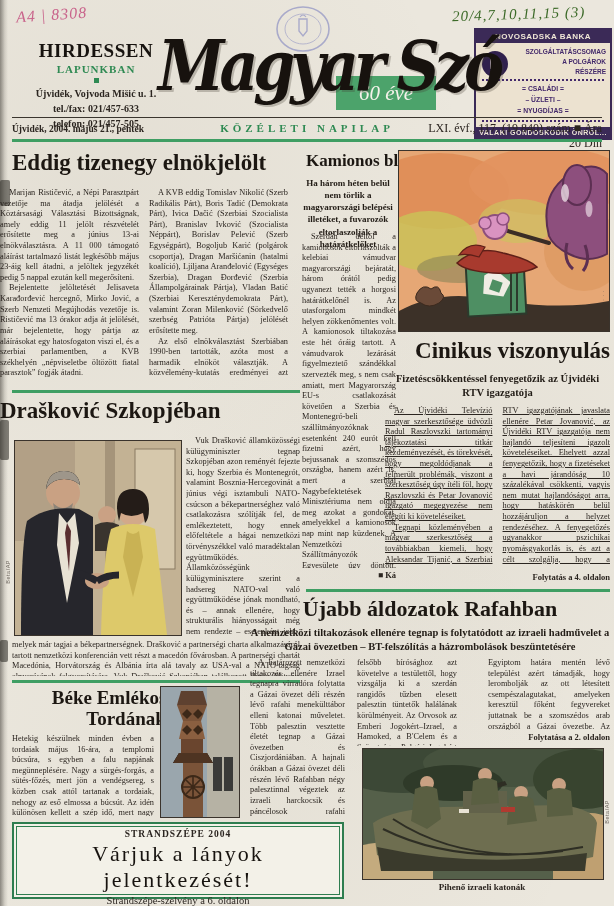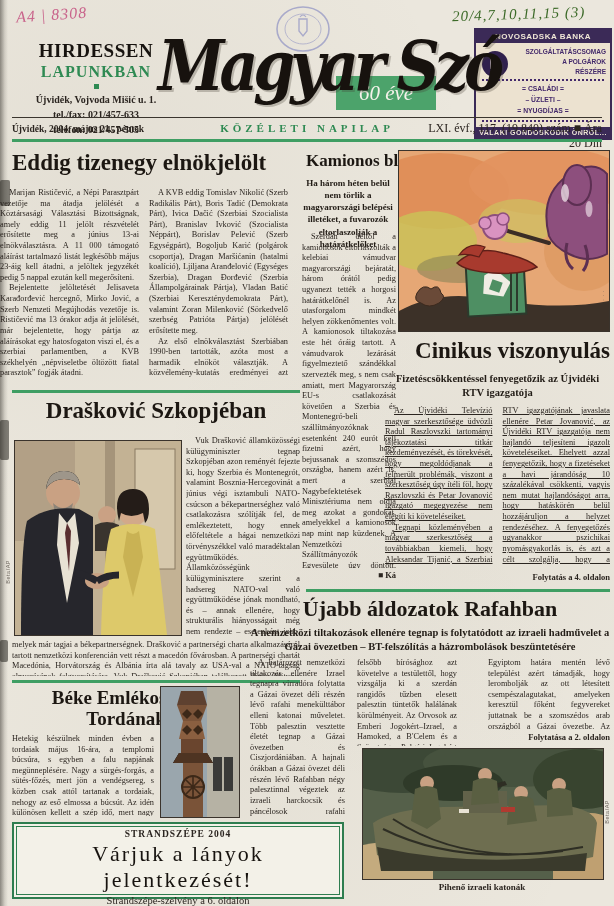--- a/index.html
+++ b/index.html
@@ -12,21 +12,21 @@
       #ebe7dd;}
   .abs{position:absolute;}
   .scan-edge{left:0;top:0;width:8px;height:906px;background:linear-gradient(to right, rgba(45,42,36,.5), rgba(45,42,36,.12) 60%, transparent);}
   .scan-blob{background:rgba(40,38,32,.55);border-radius:2px;}
   
   .hand{font-style:italic;letter-spacing:1px;}
   .hand-pink{color:#c9648b;font-size:16px;transform:rotate(-4deg);}
   .hand-green{color:#3c6a28;font-size:15px;transform:rotate(-2deg);}
   .advert{width:140px;text-align:center;}
   .advert .l1{font-size:19px;letter-spacing:.5px;color:#17130f;font-weight:bold;}
-  .advert .l2{font-size:16px;font-weight:bold;color:#2f8a53;letter-spacing:1px;margin-top:1px;}
+  .advert .l2{font-size:11px;font-weight:bold;color:#2f8a53;letter-spacing:1px;margin-top:1px;}
   .advert .sq{width:5px;height:5px;background:#2f8a53;margin:3px auto;}
   .advert .ad1{font-size:10px;font-weight:bold;line-height:1.5;}
   .masthead{width:330px;height:96px;text-align:center;}
   .masthead .badge{position:absolute;left:178px;top:50px;width:100px;height:34px;background:#4ca36b;
     color:#f4f2ea;font-style:italic;font-size:21px;line-height:34px;text-align:center;z-index:0;}
   .masthead .title{position:relative;z-index:1;font-family:"DejaVu Serif",serif;font-weight:bold;font-style:italic;
     font-size:60px;letter-spacing:-5px;color:#17120e;white-space:nowrap;transform:scaleY(1.14);transform-origin:top center;
     text-shadow:2px 2px 0 rgba(70,62,52,.28);}
   .bankad{width:134px;border:2px solid #3b2a57;background:#ece2d0;font-family:"Liberation Sans",sans-serif;}
   .bankad .bar{background:#3b2a57;color:#efe6d6;font-size:8px;font-weight:bold;text-align:center;letter-spacing:.5px;padding:2px 0;}
@@ -173,21 +173,21 @@
   <div class="abs hl" style="left:385px;top:338px;width:225px;font-size:23px;text-align:right;white-space:nowrap;">Cinikus viszonyulás</div>
   <div class="abs subhead" style="left:385px;top:372px;width:225px;font-size:10.5px;line-height:1.3;">Fizetéscsökkentéssel fenyegetőzik az Újvidéki RTV igazgatója</div>
   <div class="abs body-txt cols2" style="left:385px;top:406px;width:225px;height:162px;text-decoration:underline;">
     <p>Az Újvidéki Televízió magyar szerkesztősége üdvözli Radul Raszlovszki tartományi tájékoztatási titkár kezdeményezését, és törekvését, hogy megoldódjanak a felmerült problémák, viszont a szerkesztőség úgy ítéli föl, hogy Raszlovszki és Petar Jovanović igazgató megegyezése nem elégíti ki követeléseiket.</p>
     <p>Tegnapi közleményében a magyar szerkesztőség a továbbiakban kiemeli, hogy Aleksandar Tijanić, a Szerbiai RTV igazgatójának javaslata ellenére Petar Jovanović, az Újvidéki RTV igazgatója nem hajlandó teljesíteni igazolt követeléseiket. Ehelyett azzal fenyegetőzik, hogy a fizetéseket a havi járandóság 10 százalékával csökkenti, vagyis nem mutat hajlandóságot arra, hogy hatáskörén belül hozzájáruljon a helyzet rendezéséhez. A fenyegetőzés ugyanakkor pszichikai nyomásgyakorlás is, és azt a célt szolgálja, hogy a szerkesztőség elálljon törvényes jogaitól, illetve attól, hogyha másként nem megy, akkor munkabeszüntetéssel harcoljon a magyar és minden más vajdasági polgár nyelvén sugárzott tévéműsor jelenéért és jövőjéért.</p>
 
   </div>
   <div class="abs cont" style="left:490px;top:572px;width:120px;">Folytatás a 4. oldalon</div>
   <div class="abs grule" style="left:306px;top:589px;width:304px;"></div>
 
-  <div class="abs hl" style="left:12px;top:398px;width:288px;font-size:23px;text-align:center;white-space:nowrap;">Drašković Szkopjéban</div>
+  <div class="abs hl" style="left:0;top:398px;width:288px;font-size:23px;white-space:nowrap;">Drašković Szkopjéban</div>
   <div class="abs photo-frame" style="left:14px;top:440px;width:166px;height:194px;">
     <svg width="166" height="194" viewBox="0 0 166 194">
       <rect width="166" height="194" fill="#c3b294"></rect>
       <rect x="90" y="0" width="10" height="194" fill="#a5947a"></rect>
       <rect x="120" y="8" width="40" height="120" fill="#d6c8ac" stroke="#8a7a62"></rect>
       <rect x="0" y="0" width="60" height="100" fill="#b2a086"></rect>
 
       <circle cx="92" cy="74" r="9" fill="#caa184"></circle>
       <path d="M80 84 q12 -6 24 0 v26 h-24 z" fill="#3a342e"></path>
 

